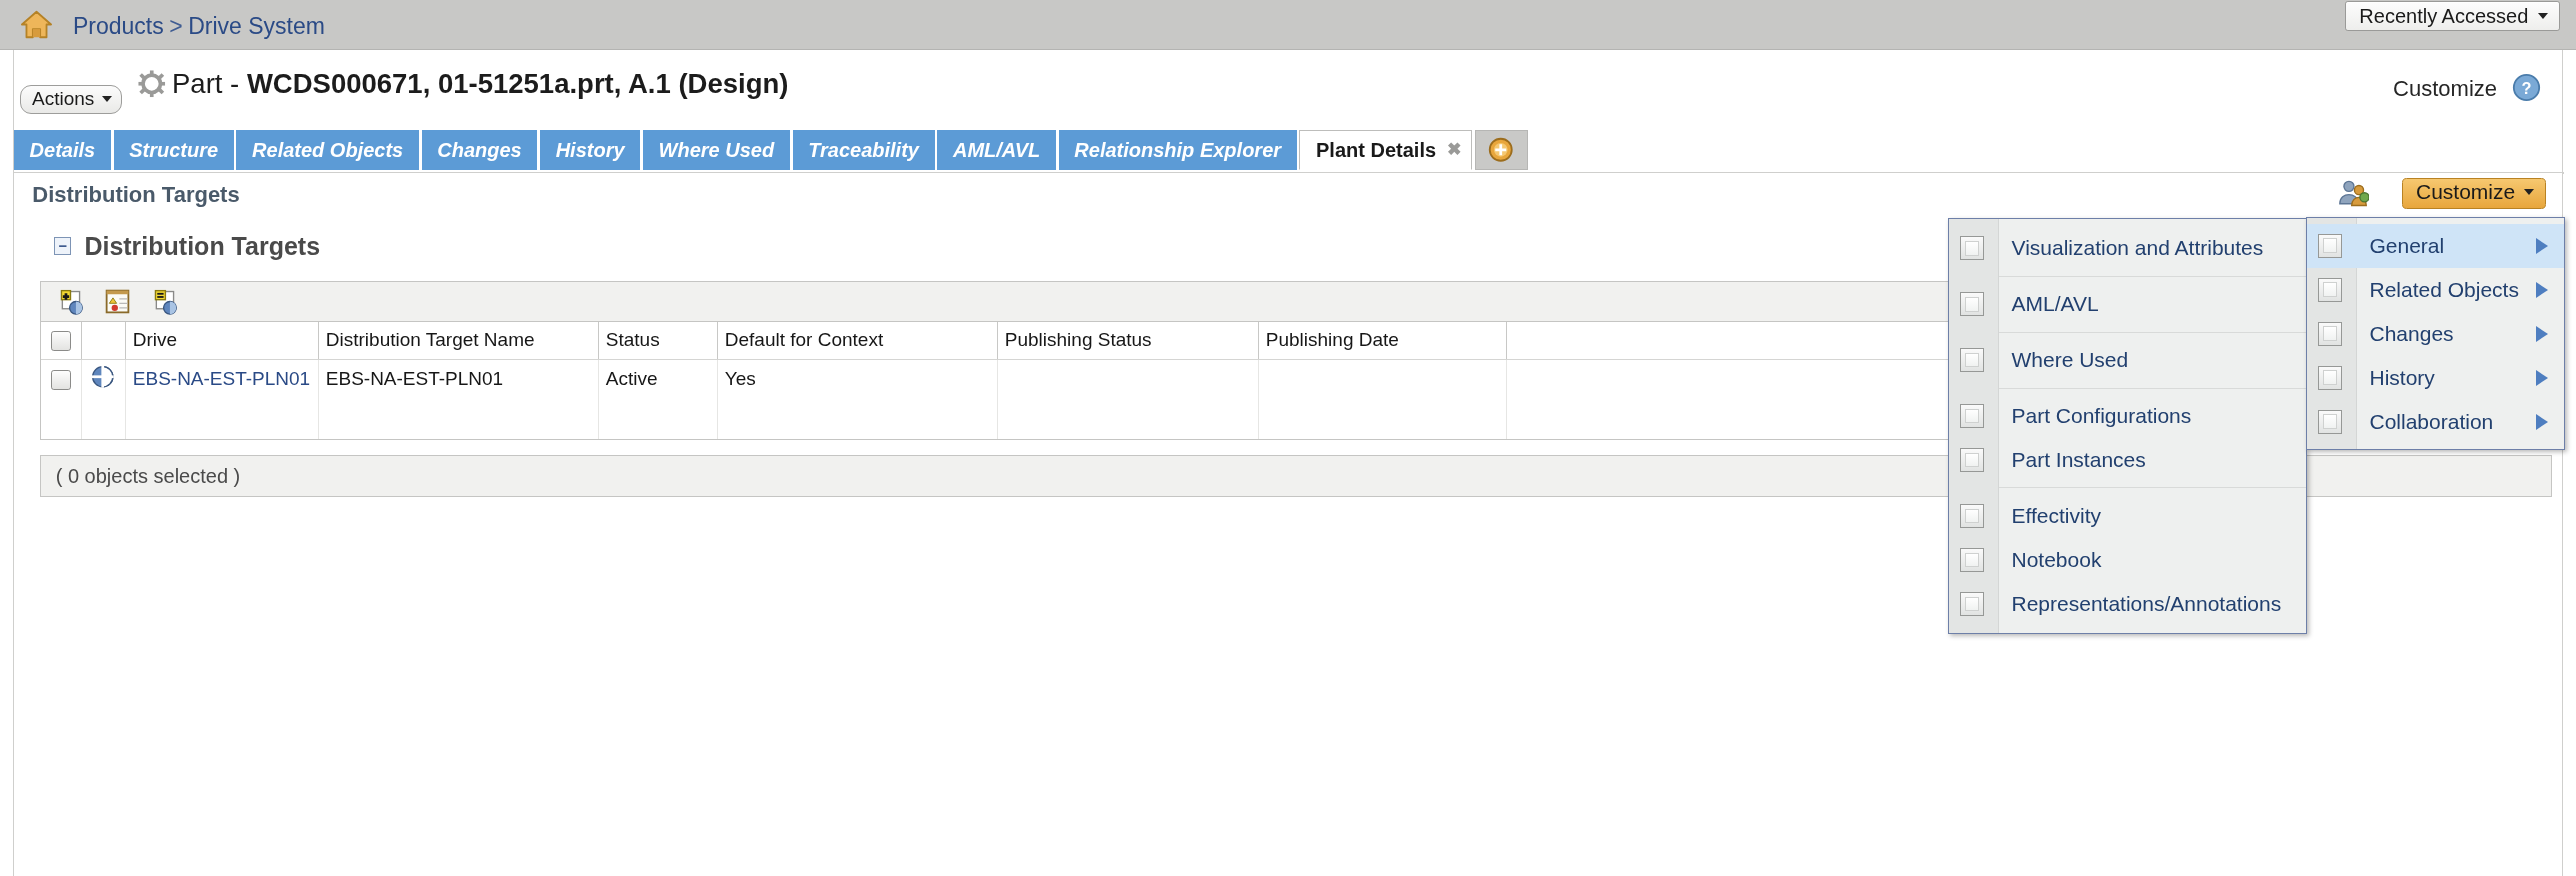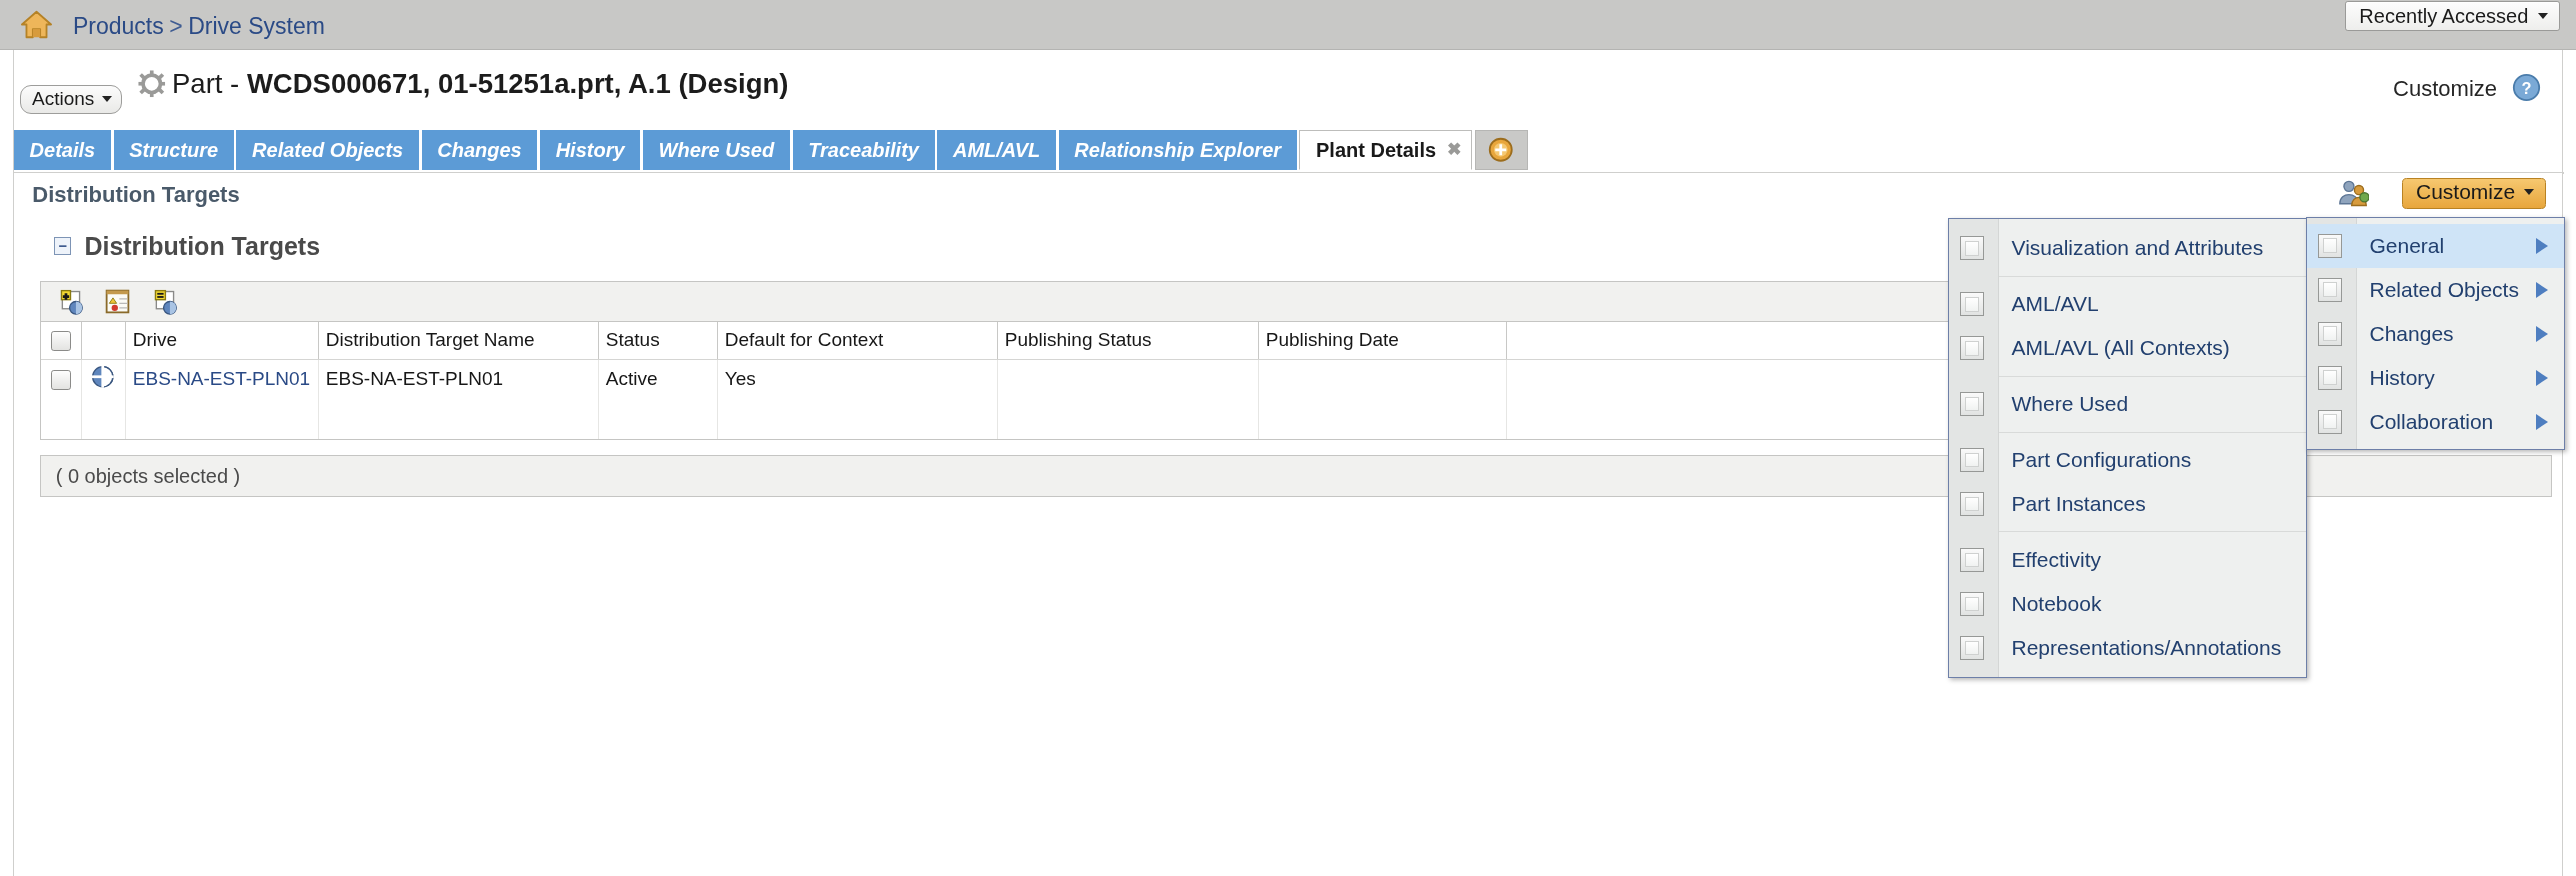--- a/index.html
+++ b/index.html
@@ -479,26 +479,20 @@
         </span>
         <span>Visualization and Attributes</span>
       </div>
       <div class="mseparator"></div>
       <div class="mi">
         <span class="mcb">
           <i></i>
         </span>
         <span>AML/AVL</span>
       </div>
-      <div class="mi">
-        <span class="mcb">
-          <i></i>
-        </span>
-        <span>AML/AVL (All Contexts)</span>
-      </div>
       <div class="mseparator"></div>
       <div class="mi">
         <span class="mcb">
           <i></i>
         </span>
         <span>Where Used</span>
       </div>
       <div class="mseparator"></div>
       <div class="mi">
         <span class="mcb">

